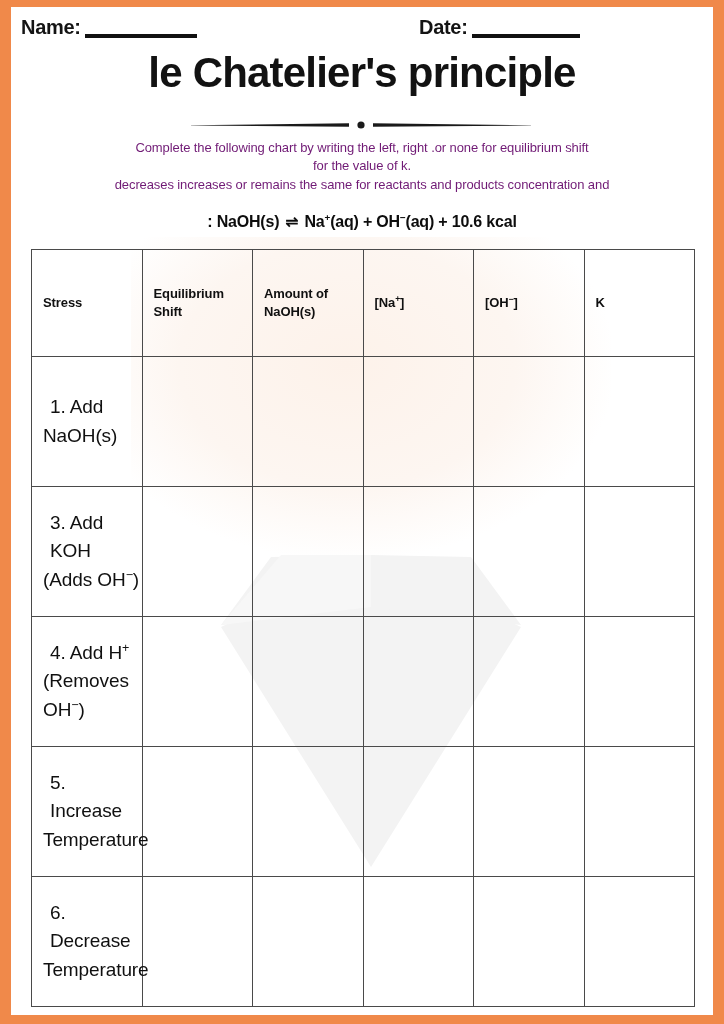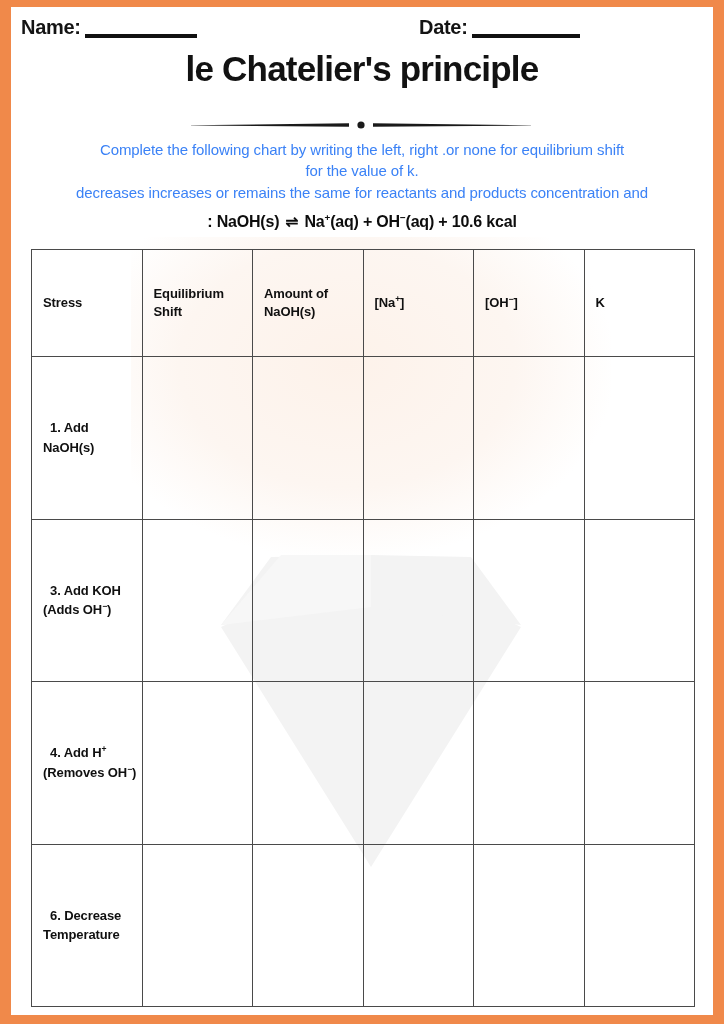--- a/index.html
+++ b/index.html
@@ -90,21 +90,21 @@
   .blank-name { width: 112px; }
   .blank-date { width: 108px; }
 
   
   .title {
     position: absolute;
     left: 0;
     top: 42px;
     width: 702px;
     text-align: center;
-    font-size: 35px;
+    font-size: 42px;
     font-weight: bold;
     color: #121212;
     letter-spacing: -0.8px;
     line-height: 1.12;
   }
 
   .title-divider {
     position: absolute;
     left: 180px;
     top: 112px;
@@ -112,22 +112,22 @@
     height: 12px;
   }
 
   
   .instructions {
     position: absolute;
     left: 20px;
     top: 132px;
     width: 662px;
     text-align: center;
-    font-size: 15px;
-    color: #3b82f6;
+    font-size: 13px;
+    color: #701a75;
     line-height: 1.42;
     letter-spacing: -0.1px;
   }
 
   
   .equation {
     position: absolute;
     left: 0;
     top: 206px;
     width: 702px;
@@ -173,22 +173,22 @@
   table.chart th {
     height: 106px;
     font-size: 13px;
     font-weight: bold;
     color: #101010;
     line-height: 1.35;
     letter-spacing: -0.1px;
   }
   table.chart td.stress-cell {
     height: 108px;
-    font-size: 13px;
-    font-weight: bold;
+    font-size: 19px;
+    font-weight: normal;
     color: #101010;
     line-height: 1.5;
     letter-spacing: -0.1px;
   }
   table.chart td.blank-cell { height: 108px; }
   th sup, td sup {
     font-size: 0.66em;
     vertical-align: super;
     line-height: 0;
   }
@@ -299,20 +299,31 @@
               <span class="stress-l2"><span>(Removes OH</span><sup>−</sup><span>)</span></span>
             </td>
             <td class="blank-cell"></td>
             <td class="blank-cell"></td>
             <td class="blank-cell"></td>
             <td class="blank-cell"></td>
             <td class="blank-cell"></td>
           </tr>
           <tr>
             <td class="stress-cell">
+              <span class="stress-l1">5. Increase</span>
+              <span class="stress-l2">Temperature</span>
+            </td>
+            <td class="blank-cell"></td>
+            <td class="blank-cell"></td>
+            <td class="blank-cell"></td>
+            <td class="blank-cell"></td>
+            <td class="blank-cell"></td>
+          </tr>
+          <tr>
+            <td class="stress-cell">
               <span class="stress-l1">6. Decrease</span>
               <span class="stress-l2">Temperature</span>
             </td>
             <td class="blank-cell"></td>
             <td class="blank-cell"></td>
             <td class="blank-cell"></td>
             <td class="blank-cell"></td>
             <td class="blank-cell"></td>
           </tr>
         </tbody>

